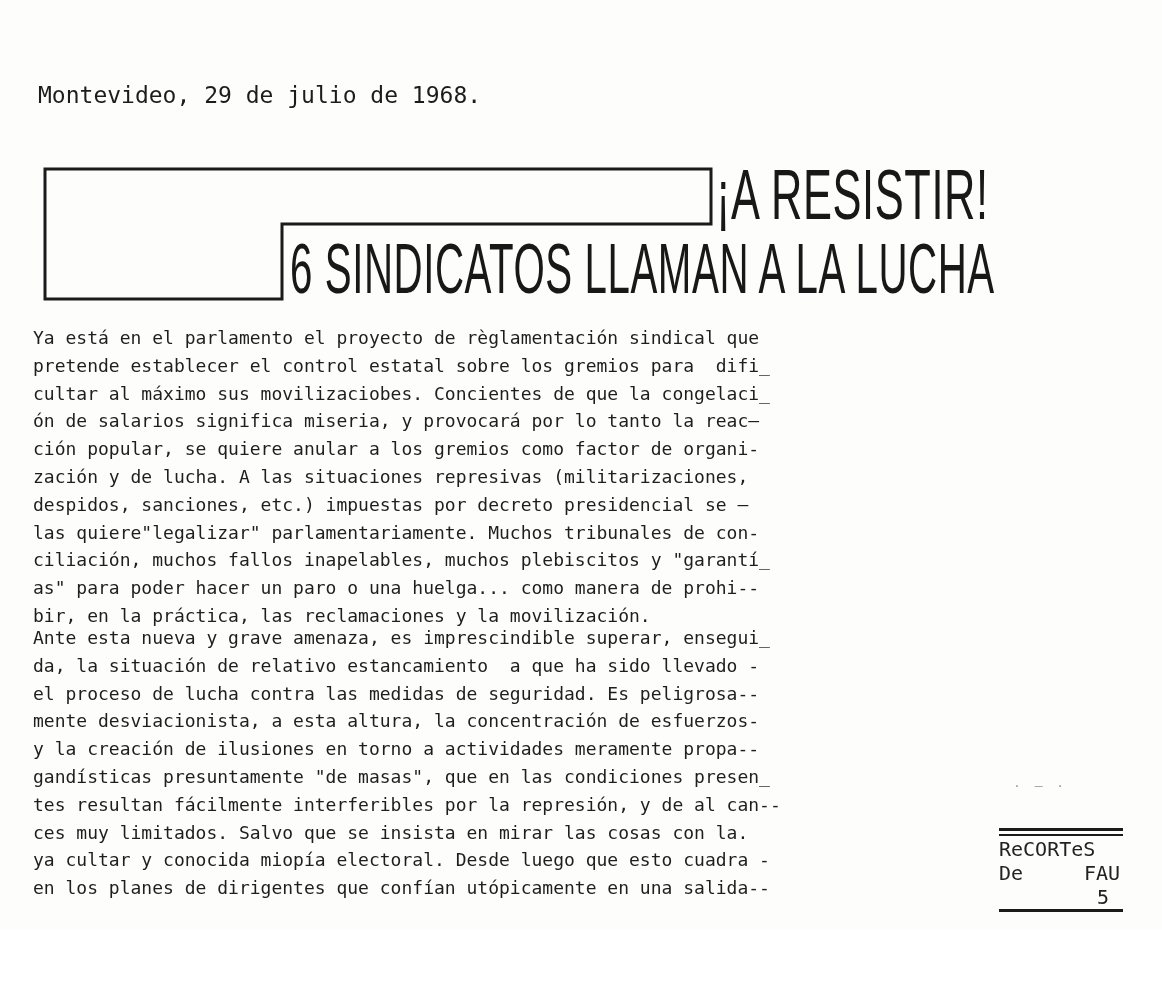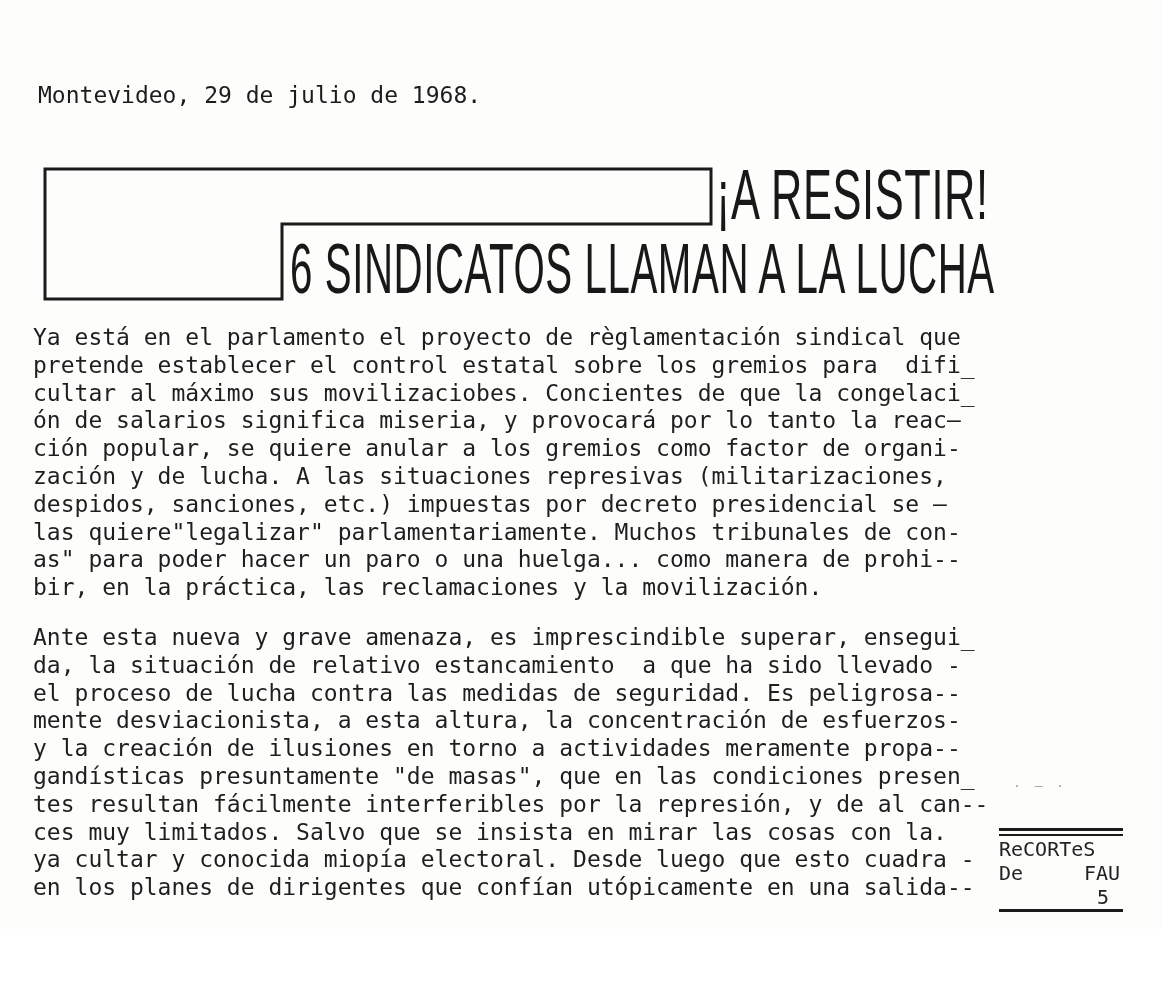--- a/index.html
+++ b/index.html
@@ -20,21 +20,21 @@
     font-size:70px; line-height:70px; font-weight:400;
     letter-spacing:1px; color:#181818;
     transform-origin:0 0;
   }
   .hl1 { left:716px; top:160px; transform:scaleX(0.62); }
   .hl2 { left:290px; top:234px; transform:scaleX(0.575); }
   .para { position:absolute; left:33px; }
   .p1 { top:324px; }
   .p2 { top:624px; }
   .ln {
-    white-space:pre; font-size:23px; line-height:27.8px;
+    white-space:pre; font-size:18px; line-height:27.8px;
     letter-spacing:0; color:#1e1e1e;
   }
   .badge {
     position:absolute; left:999px; top:828px; width:124px;
     border-top:3px solid #1b1b1b; border-bottom:3px solid #1b1b1b;
     font-size:20px; color:#222;
   }
   .badge::before {
     content:""; display:block; height:2px; background:#1b1b1b;
     margin-top:3px; margin-bottom:1px;
@@ -63,20 +63,21 @@
 
   <div class="para p1">
     <div class="ln">Ya está en el parlamento el proyecto de règlamentación sindical que</div>
     <div class="ln">pretende establecer el control estatal sobre los gremios para  difi̲</div>
     <div class="ln">cultar al máximo sus movilizaciobes. Concientes de que la congelaci̲</div>
     <div class="ln">ón de salarios significa miseria, y provocará por lo tanto la reac—</div>
     <div class="ln">ción popular, se quiere anular a los gremios como factor de organi-</div>
     <div class="ln">zación y de lucha. A las situaciones represivas (militarizaciones,</div>
     <div class="ln">despidos, sanciones, etc.) impuestas por decreto presidencial se —</div>
     <div class="ln">las quiere"legalizar" parlamentariamente. Muchos tribunales de con-</div>
+    <div class="ln">ciliación, muchos fallos inapelables, muchos plebiscitos y "garantí̲</div>
     <div class="ln">as" para poder hacer un paro o una huelga... como manera de prohi--</div>
     <div class="ln">bir, en la práctica, las reclamaciones y la movilización.</div>
   </div>
 
   <div class="para p2">
     <div class="ln">Ante esta nueva y grave amenaza, es imprescindible superar, ensegui̲</div>
     <div class="ln">da, la situación de relativo estancamiento  a que ha sido llevado -</div>
     <div class="ln">el proceso de lucha contra las medidas de seguridad. Es peligrosa--</div>
     <div class="ln">mente desviacionista, a esta altura, la concentración de esfuerzos-</div>
     <div class="ln">y la creación de ilusiones en torno a actividades meramente propa--</div>

